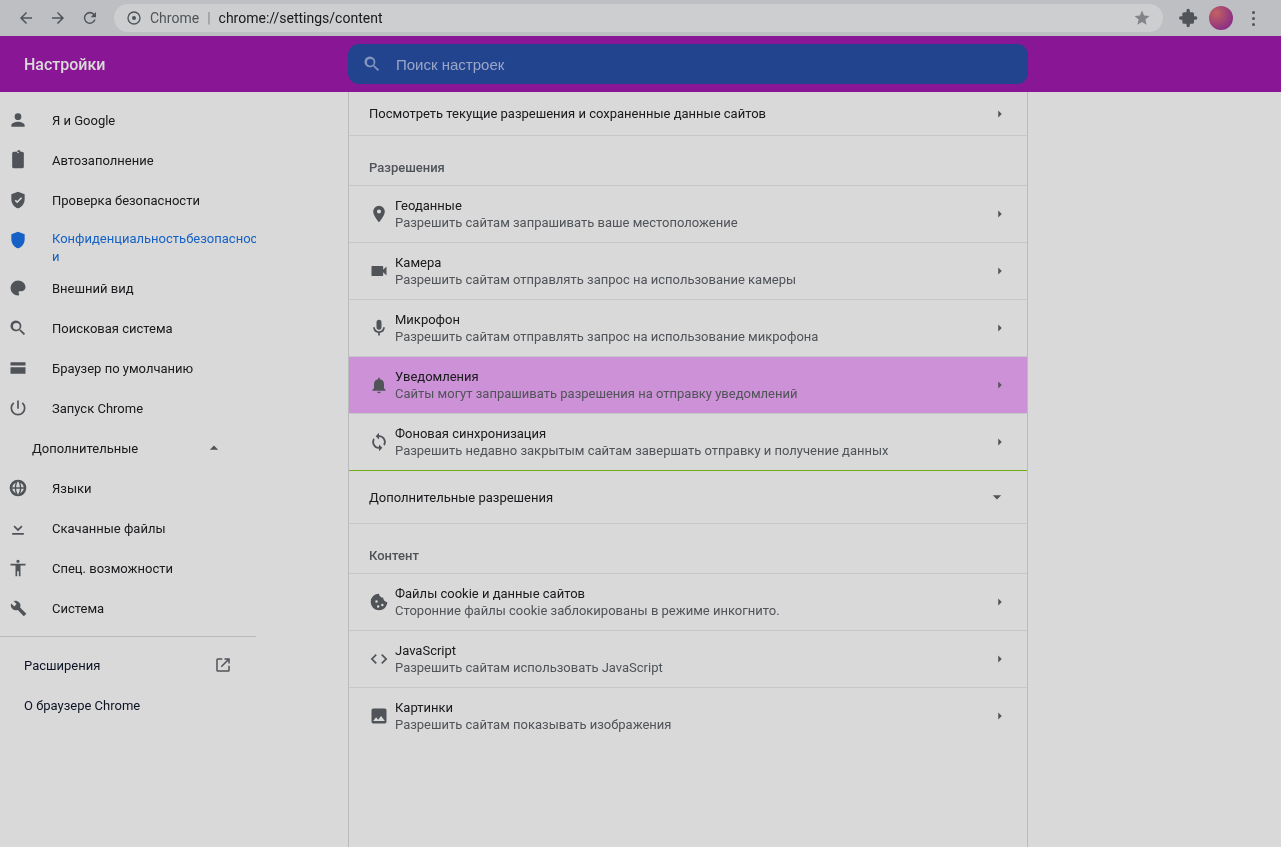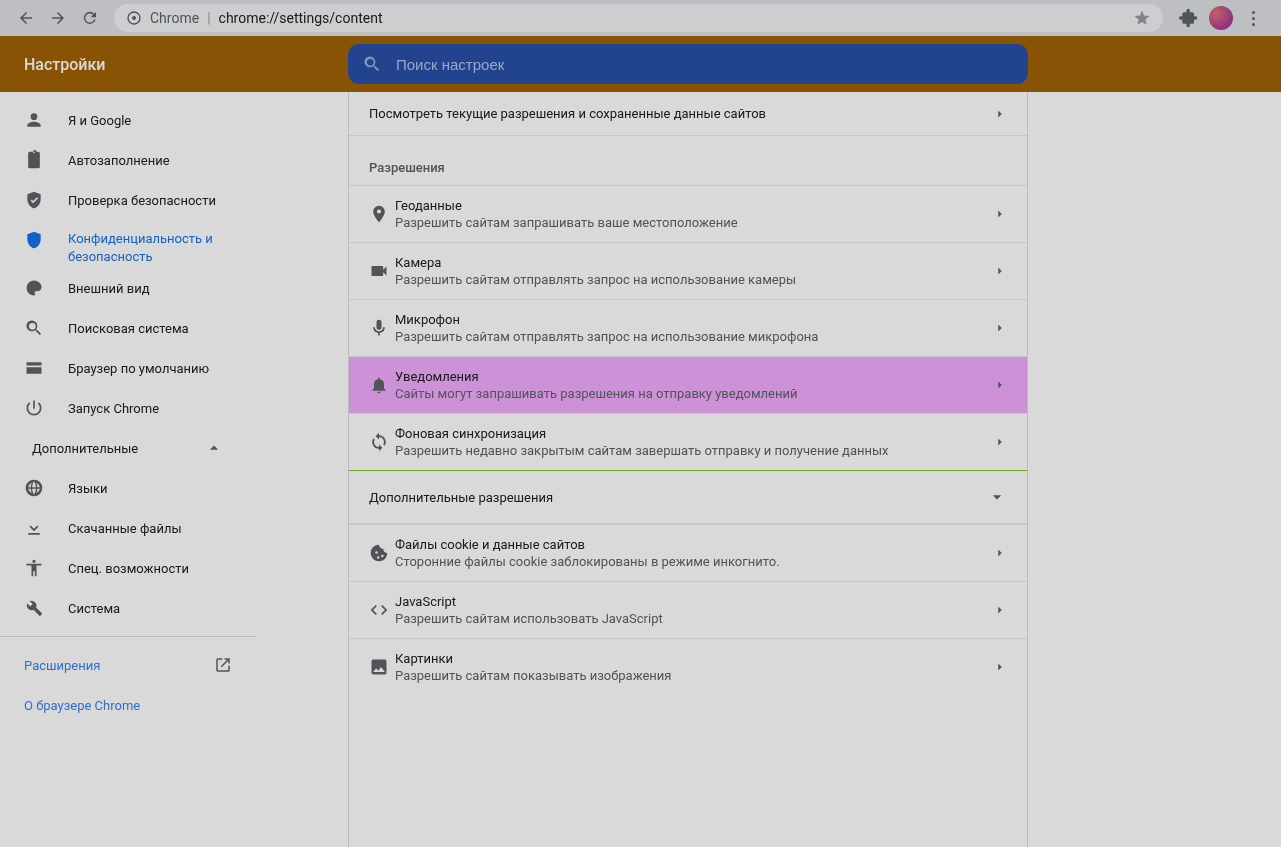--- a/index.html
+++ b/index.html
@@ -57,21 +57,21 @@
   .omnibox .url-path { color:#202124; }
   .omnibox-right { margin-left:auto; display:flex; align-items:center; gap:10px; }
   .toolbar-icons { display:flex; align-items:center; gap:10px; padding:0 6px; }
   .avatar { width:24px; height:24px; border-radius:50%; background: radial-gradient(circle at 30% 30%, #e57373, #8e24aa); }
   .dots-vert { width:20px; display:flex; flex-direction:column; align-items:center; gap:3px; }
   .dots-vert span { width:3px; height:3px; background:#5f6368; border-radius:50%; }
 
   
   .blue-header {
     height: 56px;
-    background: #a16207;
+    background: #a21caf;
     display: flex;
     align-items: center;
     position: relative;
     z-index: 1;
   }
   .header-title {
     color: #fff;
     font-size: 16px;
     font-weight: 500;
     padding-left: 24px;
@@ -107,39 +107,39 @@
   }
   .sidebar {
     width: 256px;
     padding-top: 8px;
     overflow-y: auto;
   }
   .side-item {
     display: flex;
     align-items: center;
     height: 40px;
-    padding-left: 24px;
+    padding-left: 8px;
     gap: 24px;
     cursor: pointer;
     color: #202124;
     font-size: 13px;
   }
   .side-item.two-line { height: 48px; align-items:flex-start; padding-top:10px;}
   .side-item .icon { width:20px; height:20px; flex-shrink:0; display:flex; align-items:center; justify-content:center; color:#5f6368; }
   .side-item.active { color:#1a73e8; }
   .side-item.active .icon { color:#1a73e8; }
-  .side-item .label-wrap { display:flex; flex-direction:column; line-height:1.35; }
+  .side-item .label-wrap { display:flex; flex-direction:row; line-height:1.35; }
   .side-divider { height:1px; background:#dadce0; margin:8px 0; }
   .side-expand {
     display:flex; align-items:center; height:40px; padding:0 32px;
     justify-content:space-between; cursor:pointer; color:#202124; font-size:13px;
   }
   .side-link {
     display:flex; align-items:center; height:40px; padding:0 24px;
-    justify-content:space-between; cursor:pointer; color:#3b82f6; font-size:13px;
+    justify-content:space-between; cursor:pointer; color:#0f172a; font-size:13px;
   }
   .side-link .ext-icon { color:#5f6368; }
 
   
   .content-col {
     flex: 1;
     display: flex;
     justify-content: flex-start;
     overflow-y: auto;
   }
@@ -457,20 +457,21 @@
           </svg>
       </div>
 
       <div class="expand-row">
         <span>Дополнительные разрешения</span>
         <svg class="chev" viewBox="0 0 24 24" width="20" height="20">
             <path fill="currentColor" d="M7 10l5 5 5-5z"></path>
           </svg>
       </div>
 
+      <div class="section-title">Контент</div>
 
       <div class="perm-row">
         <span class="row-icon">
             <svg viewBox="0 0 24 24" width="20" height="20">
               <path fill="currentColor" d="M12 2a10 10 0 1 0 10 10 5 5 0 0 1-5-5 5 5 0 0 1-5-5zm-3 8a1.5 1.5 0 1 1-1.5 1.5A1.5 1.5 0 0 1 9 10zm2 6a1.5 1.5 0 1 1-1.5 1.5A1.5 1.5 0 0 1 11 16zm5-2a1.5 1.5 0 1 1-1.5 1.5A1.5 1.5 0 0 1 16 14z"></path>
             </svg>
           </span>
         <div class="row-text">
           <div class="row-title">Файлы cookie и данные сайтов</div>
           <div class="row-desc">Сторонние файлы cookie заблокированы в режиме инкогнито.</div>

